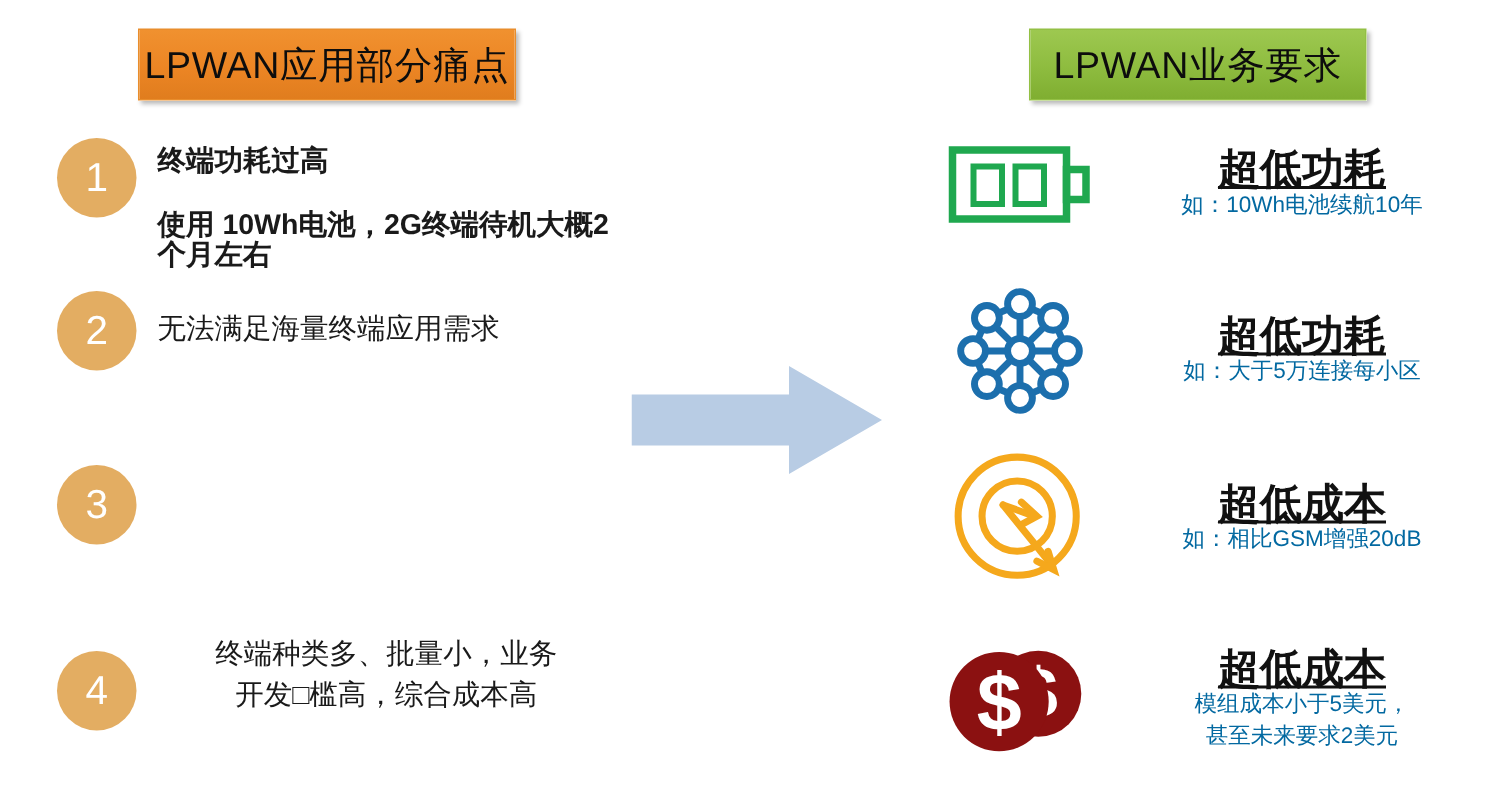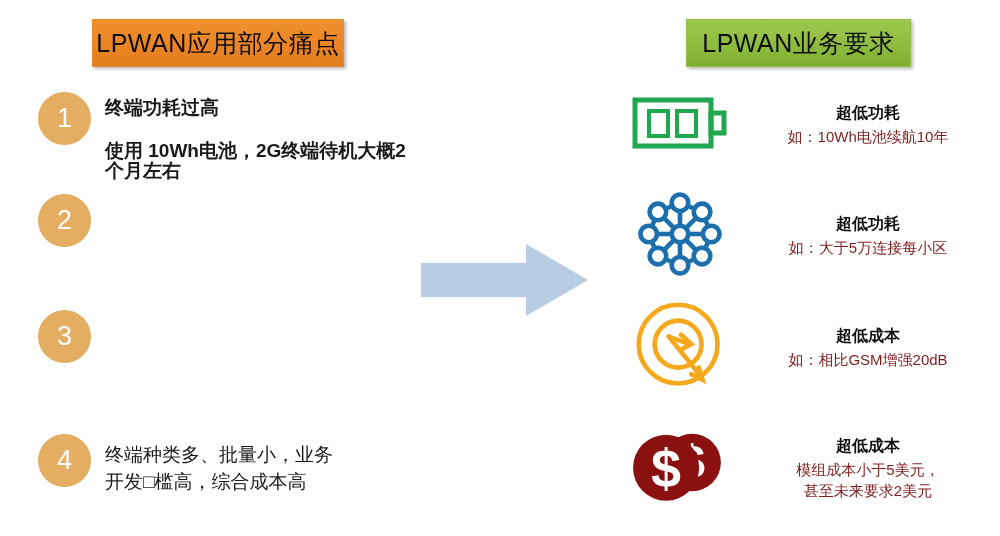--- a/index.html
+++ b/index.html
@@ -123,28 +123,29 @@
     display: flex;
     align-items: center;
     justify-content: center;
   }
   .req-text {
     flex: 1;
     text-align: center;
     padding-right: 4px;
   }
   .req-title {
-    font-size: 16px;
+    font-size: 28px;
     font-weight: bold;
     color: #111111;
     line-height: 27px;
+    text-decoration: underline;
   }
   .req-sub {
     font-size: 15px;
-    color: #7f1d1d;
+    color: #0369a1;
     line-height: 21px;
     white-space: pre-line;
   }
 </style>
 </head>
 <body>
 
 <div class="slide">
 
   <div class="banner banner-left">
@@ -163,33 +164,36 @@
       <div class="pain-text" style="top:10px;font-weight:bold;">
         <div class="pain-title">终端功耗过高</div>
         <div class="pain-sub">使用 10Wh电池，2G终端待机大概2个月左右</div>
       </div>
     </div>
 
     <div class="pain-item" style="top:118px;height:60px;">
       <div class="pain-circle" style="top:0px;">
         <span>2</span>
       </div>
+      <div class="pain-text" style="top:12px;">
+        <div class="pain-title">无法满足海量终端应用需求</div>
+      </div>
     </div>
 
     <div class="pain-item" style="top:196px;height:130px;">
       <div class="pain-circle" style="top:38px;">
         <span>3</span>
       </div>
     </div>
 
     <div class="pain-item" style="top:344px;height:80px;">
       <div class="pain-circle" style="top:14px;">
         <span>4</span>
       </div>
-      <div class="pain-text" style="top:21px;">
+      <div class="pain-text" style="top:3px;text-align:center;">
         <div class="pain-title">终端种类多、批量小，业务
 开发□槛高，综合成本高</div>
       </div>
     </div>
 
   </div>
 
   <div class="arrow">
     <svg width="167" height="72" viewBox="0 0 167 72">
       <polygon points="0,19 105,19 105,0 167,36 105,72 105,53 0,53" fill="#b8cce4"></polygon>

